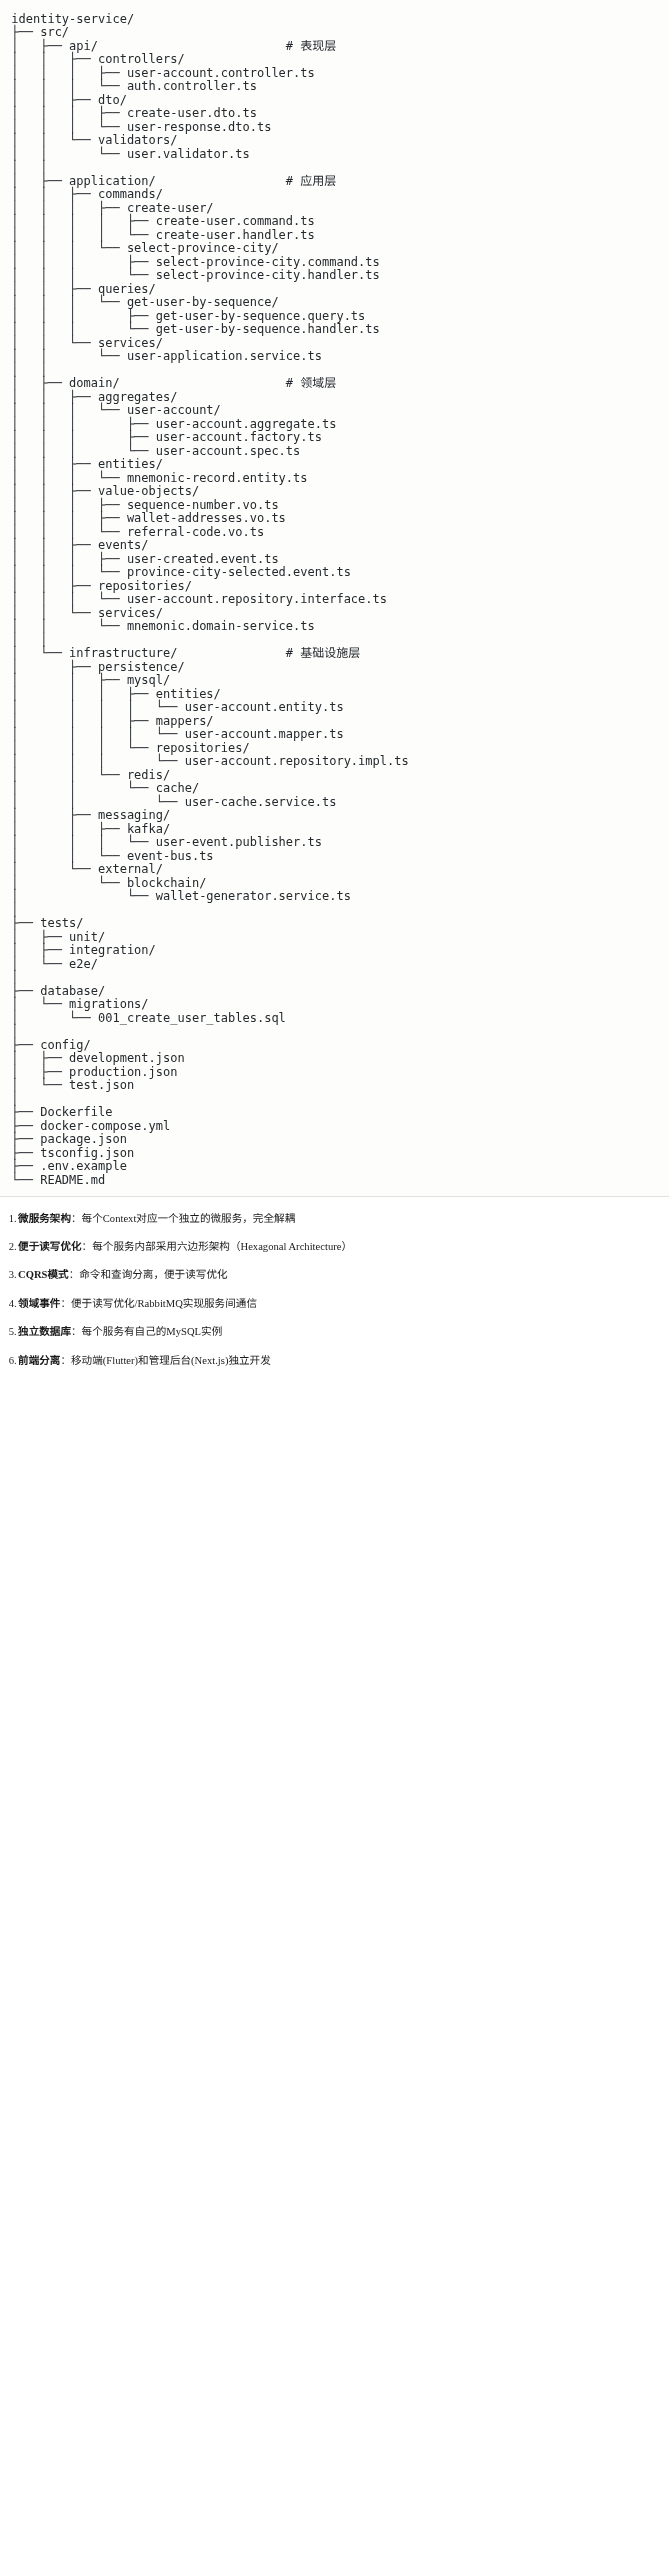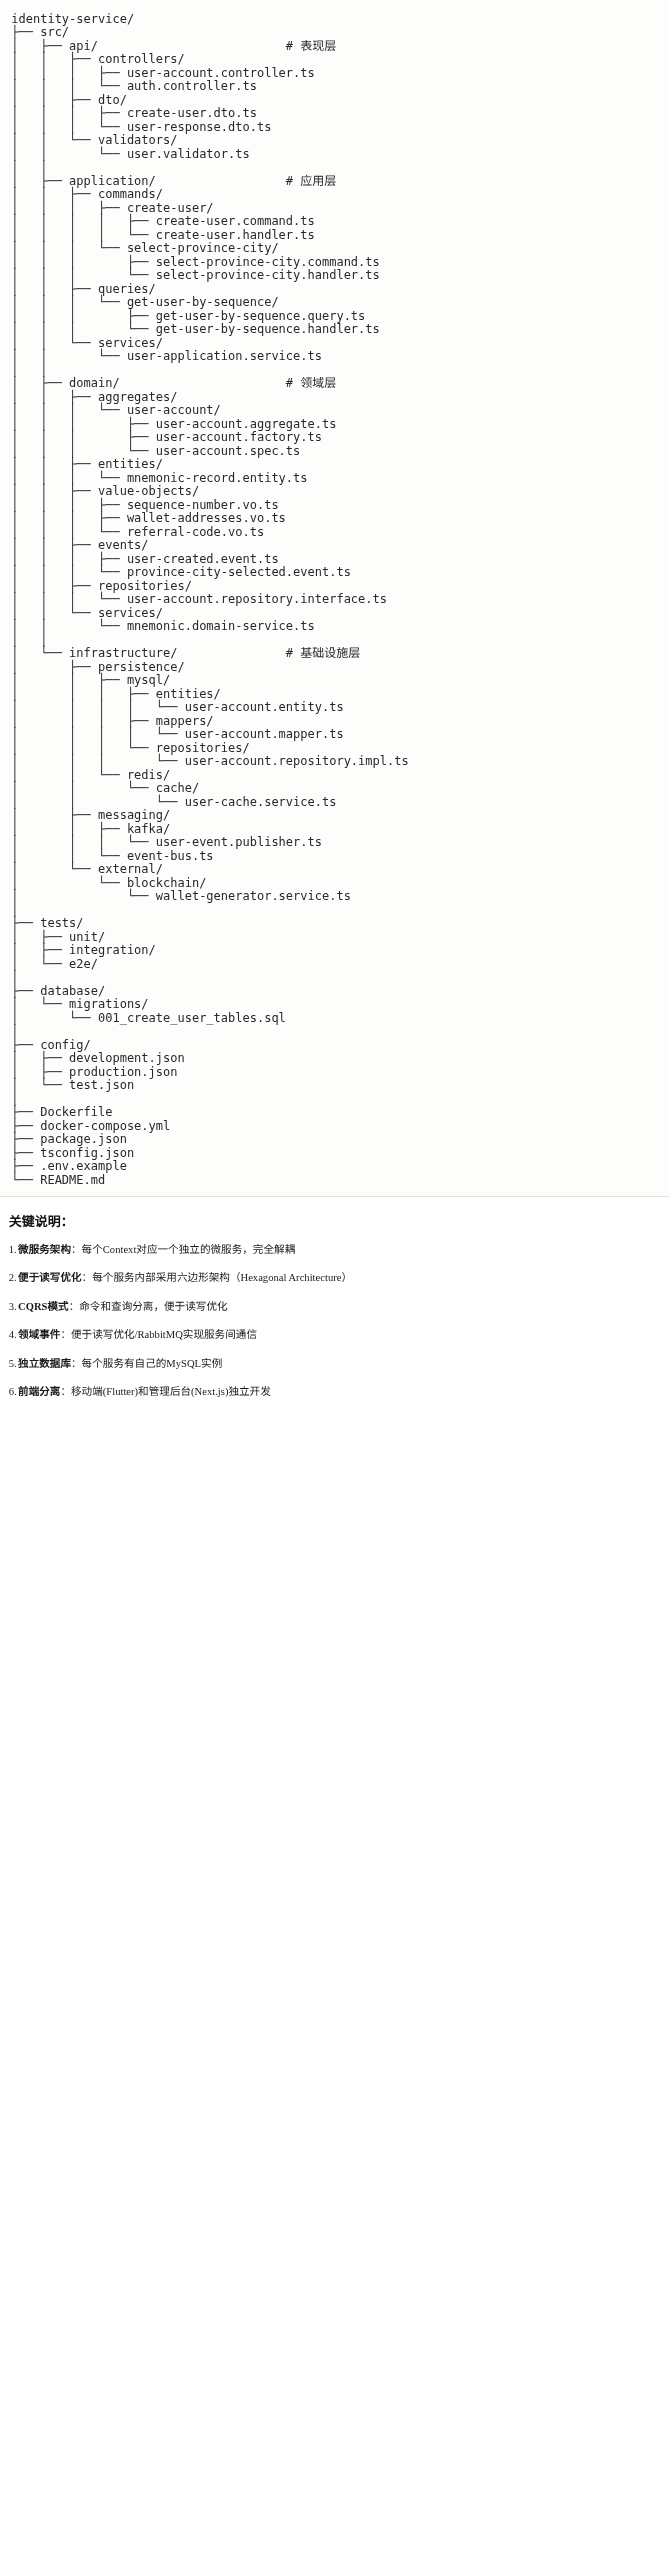--- a/index.html
+++ b/index.html
@@ -109,21 +109,20 @@
 <body>
 
 <div class="page">
 
 
   <div class="tree-band">
     <pre class="tree" id="tree-pre"><span class="tree-line">identity-service/</span><span class="tree-line">├── src/</span><span class="tree-line">│   ├── api/                          <span class="cmt"># 表现层</span></span><span class="tree-line">│   │   ├── controllers/</span><span class="tree-line">│   │   │   ├── user-account.controller.ts</span><span class="tree-line">│   │   │   └── auth.controller.ts</span><span class="tree-line">│   │   ├── dto/</span><span class="tree-line">│   │   │   ├── create-user.dto.ts</span><span class="tree-line">│   │   │   └── user-response.dto.ts</span><span class="tree-line">│   │   └── validators/</span><span class="tree-line">│   │       └── user.validator.ts</span><span class="tree-line">│   │</span><span class="tree-line">│   ├── application/                  <span class="cmt"># 应用层</span></span><span class="tree-line">│   │   ├── commands/</span><span class="tree-line">│   │   │   ├── create-user/</span><span class="tree-line">│   │   │   │   ├── create-user.command.ts</span><span class="tree-line">│   │   │   │   └── create-user.handler.ts</span><span class="tree-line">│   │   │   └── select-province-city/</span><span class="tree-line">│   │   │       ├── select-province-city.command.ts</span><span class="tree-line">│   │   │       └── select-province-city.handler.ts</span><span class="tree-line">│   │   ├── queries/</span><span class="tree-line">│   │   │   └── get-user-by-sequence/</span><span class="tree-line">│   │   │       ├── get-user-by-sequence.query.ts</span><span class="tree-line">│   │   │       └── get-user-by-sequence.handler.ts</span><span class="tree-line">│   │   └── services/</span><span class="tree-line">│   │       └── user-application.service.ts</span><span class="tree-line">│   │</span><span class="tree-line">│   ├── domain/                       <span class="cmt"># 领域层</span></span><span class="tree-line">│   │   ├── aggregates/</span><span class="tree-line">│   │   │   └── user-account/</span><span class="tree-line">│   │   │       ├── user-account.aggregate.ts</span><span class="tree-line">│   │   │       ├── user-account.factory.ts</span><span class="tree-line">│   │   │       └── user-account.spec.ts</span><span class="tree-line">│   │   ├── entities/</span><span class="tree-line">│   │   │   └── mnemonic-record.entity.ts</span><span class="tree-line">│   │   ├── value-objects/</span><span class="tree-line">│   │   │   ├── sequence-number.vo.ts</span><span class="tree-line">│   │   │   ├── wallet-addresses.vo.ts</span><span class="tree-line">│   │   │   └── referral-code.vo.ts</span><span class="tree-line">│   │   ├── events/</span><span class="tree-line">│   │   │   ├── user-created.event.ts</span><span class="tree-line">│   │   │   └── province-city-selected.event.ts</span><span class="tree-line">│   │   ├── repositories/</span><span class="tree-line">│   │   │   └── user-account.repository.interface.ts</span><span class="tree-line">│   │   └── services/</span><span class="tree-line">│   │       └── mnemonic.domain-service.ts</span><span class="tree-line">│   │</span><span class="tree-line">│   └── infrastructure/               <span class="cmt"># 基础设施层</span></span><span class="tree-line">│       ├── persistence/</span><span class="tree-line">│       │   ├── mysql/</span><span class="tree-line">│       │   │   ├── entities/</span><span class="tree-line">│       │   │   │   └── user-account.entity.ts</span><span class="tree-line">│       │   │   ├── mappers/</span><span class="tree-line">│       │   │   │   └── user-account.mapper.ts</span><span class="tree-line">│       │   │   └── repositories/</span><span class="tree-line">│       │   │       └── user-account.repository.impl.ts</span><span class="tree-line">│       │   └── redis/</span><span class="tree-line">│       │       └── cache/</span><span class="tree-line">│       │           └── user-cache.service.ts</span><span class="tree-line">│       ├── messaging/</span><span class="tree-line">│       │   ├── kafka/</span><span class="tree-line">│       │   │   └── user-event.publisher.ts</span><span class="tree-line">│       │   └── event-bus.ts</span><span class="tree-line">│       └── external/</span><span class="tree-line">│           └── blockchain/</span><span class="tree-line">│               └── wallet-generator.service.ts</span><span class="tree-line">│</span><span class="tree-line">├── tests/</span><span class="tree-line">│   ├── unit/</span><span class="tree-line">│   ├── integration/</span><span class="tree-line">│   └── e2e/</span><span class="tree-line">│</span><span class="tree-line">├── database/</span><span class="tree-line">│   └── migrations/</span><span class="tree-line">│       └── 001_create_user_tables.sql</span><span class="tree-line">│</span><span class="tree-line">├── config/</span><span class="tree-line">│   ├── development.json</span><span class="tree-line">│   ├── production.json</span><span class="tree-line">│   └── test.json</span><span class="tree-line">│</span><span class="tree-line">├── Dockerfile</span><span class="tree-line">├── docker-compose.yml</span><span class="tree-line">├── package.json</span><span class="tree-line">├── tsconfig.json</span><span class="tree-line">├── .env.example</span><span class="tree-line">└── README.md</span></pre>
   </div>
 
   <div class="notes-band">
-    <h2 class="notes-title">关键说明：</h2>
     <ol class="notes-list" id="notes-list">
         <li><span class="lead">微服务架构</span><span>：每个Context对应一个独立的微服务，完全解耦</span></li>
         <li><span class="lead">便于读写优化</span><span>：每个服务内部采用六边形架构（Hexagonal Architecture）</span></li>
         <li><span class="lead">CQRS模式</span><span>：命令和查询分离，便于读写优化</span></li>
         <li><span class="lead">领域事件</span><span>：便于读写优化/RabbitMQ实现服务间通信</span></li>
         <li><span class="lead">独立数据库</span><span>：每个服务有自己的MySQL实例</span></li>
         <li><span class="lead">前端分离</span><span>：移动端(Flutter)和管理后台(Next.js)独立开发</span></li>
       </ol>
   </div>
 

